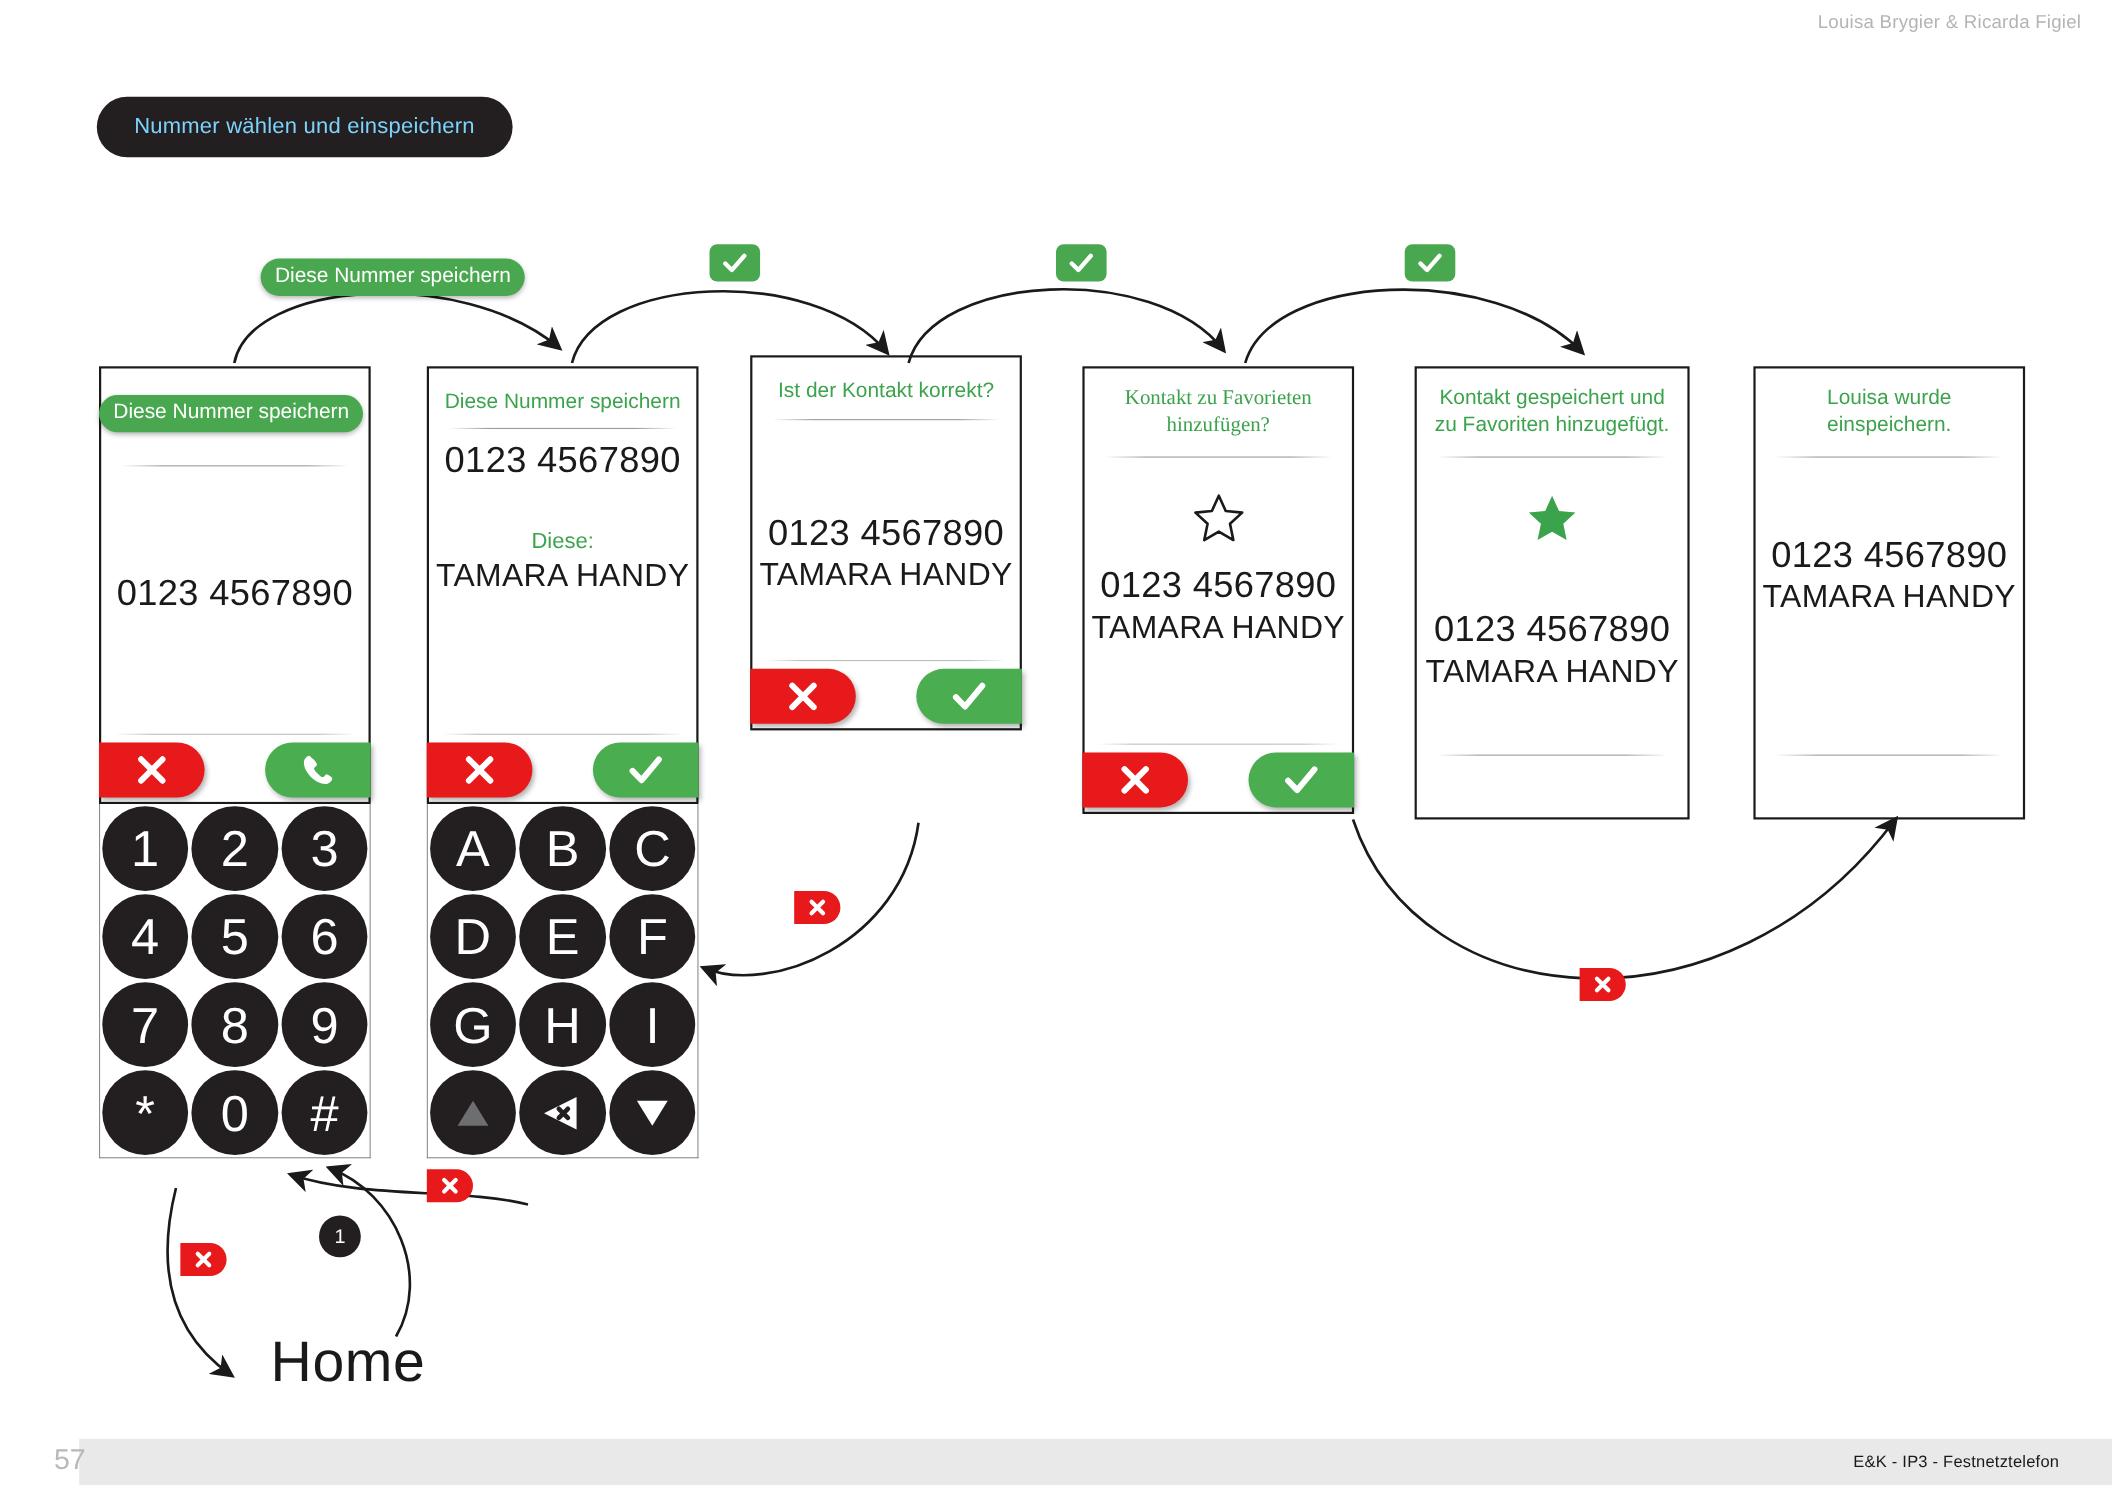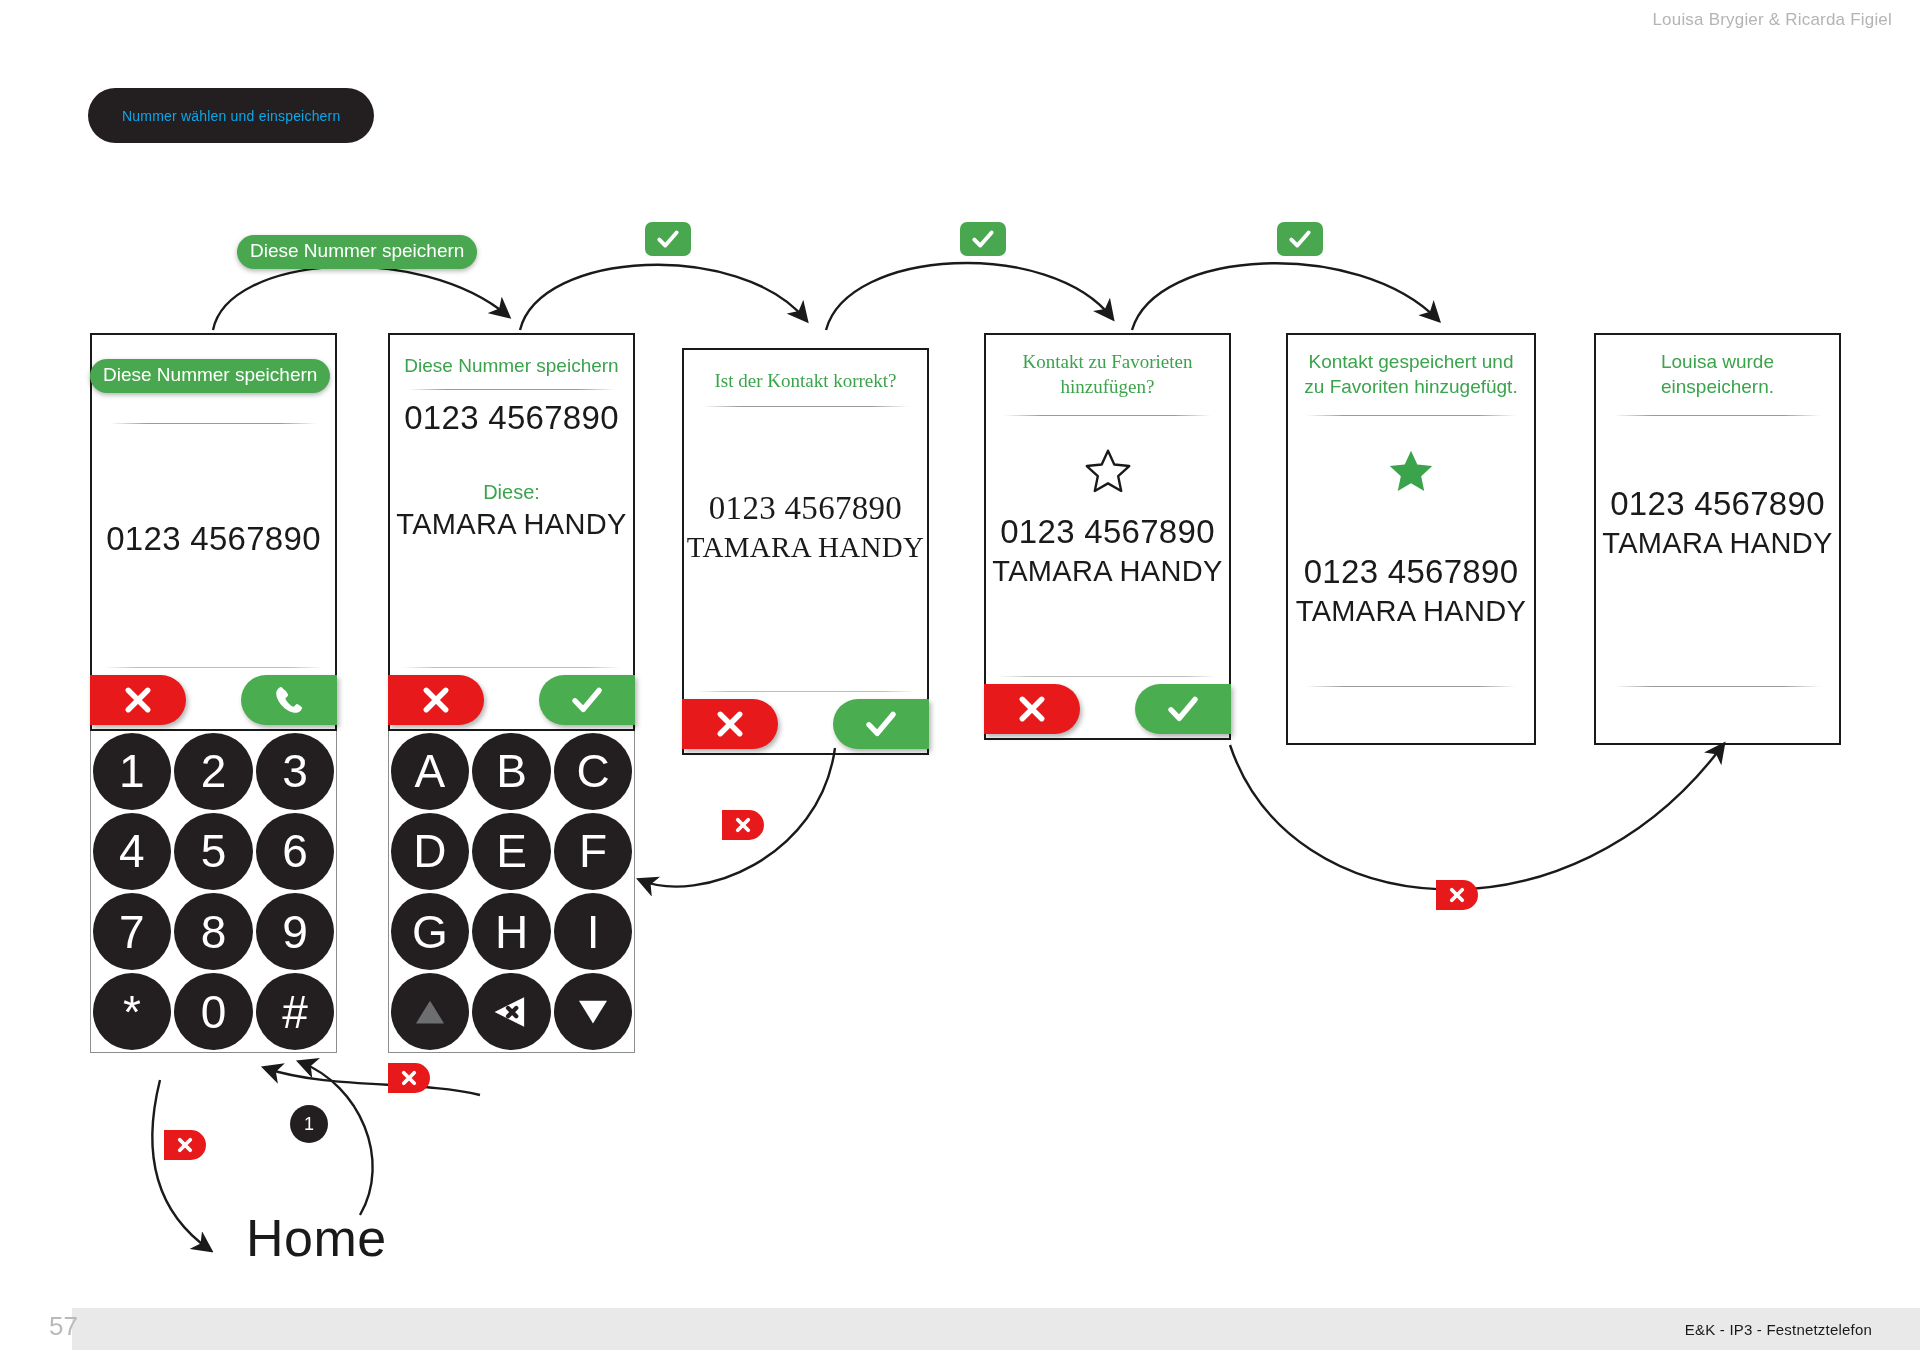--- a/index.html
+++ b/index.html
@@ -17,24 +17,24 @@
   }
 
   
   .credits {
     position: absolute; top: 10px; right: 28px;
     font-size: 17px; color: #b4b4b4; letter-spacing: .2px;
   }
   .title-pill {
     position: absolute; left: 88px; top: 88px;
     height: 55px; padding: 0 34px;
-    background: #231f20; color: #0ea5e9;
+    background: #231f20; color: #7dd3fc;
     border-radius: 28px;
     display: flex; align-items: center;
-    font-size: 14px; letter-spacing: .2px;
+    font-size: 20px; letter-spacing: .2px;
   }
 
   
   .screen {
     position: absolute;
     background: #ffffff;
     border: 2px solid #1a1a1a;
     overflow: visible;
   }
   .scr-head {
@@ -400,21 +400,21 @@
     </div>
     <div class="key">
       <span class="cap">
         <svg width="42" height="42" viewBox="0 0 24 24">
           <path d="M4 5.5 L20 5.5 L12 18.5 Z" fill="#ffffff"></path>
         </svg>
       </span>
     </div>
   </div>
 
-  <div class="screen" id="screen-3" style="left:682px; top:348px; width:247px; height:407px;font-family:Liberation Serif, serif;">
+  <div class="screen" id="screen-3" style="left:682px; top:323px; width:247px; height:341px;">
     <div class="scr-head" style="top:18px;">Ist der Kontakt korrekt?</div>
     <div class="scr-rule" style="top:56px;"></div>
     <div class="scr-body" style="top:140px;">
       <div class="num-line">0123 4567890</div>
       <div class="name-line">TAMARA HANDY</div>
     </div>
     <div class="actions" style="bottom:0;">
       <div class="act-rule"></div>
       <div class="btn-red">
         <svg class="glyph-x" width="36" height="36" viewBox="0 0 24 24">

